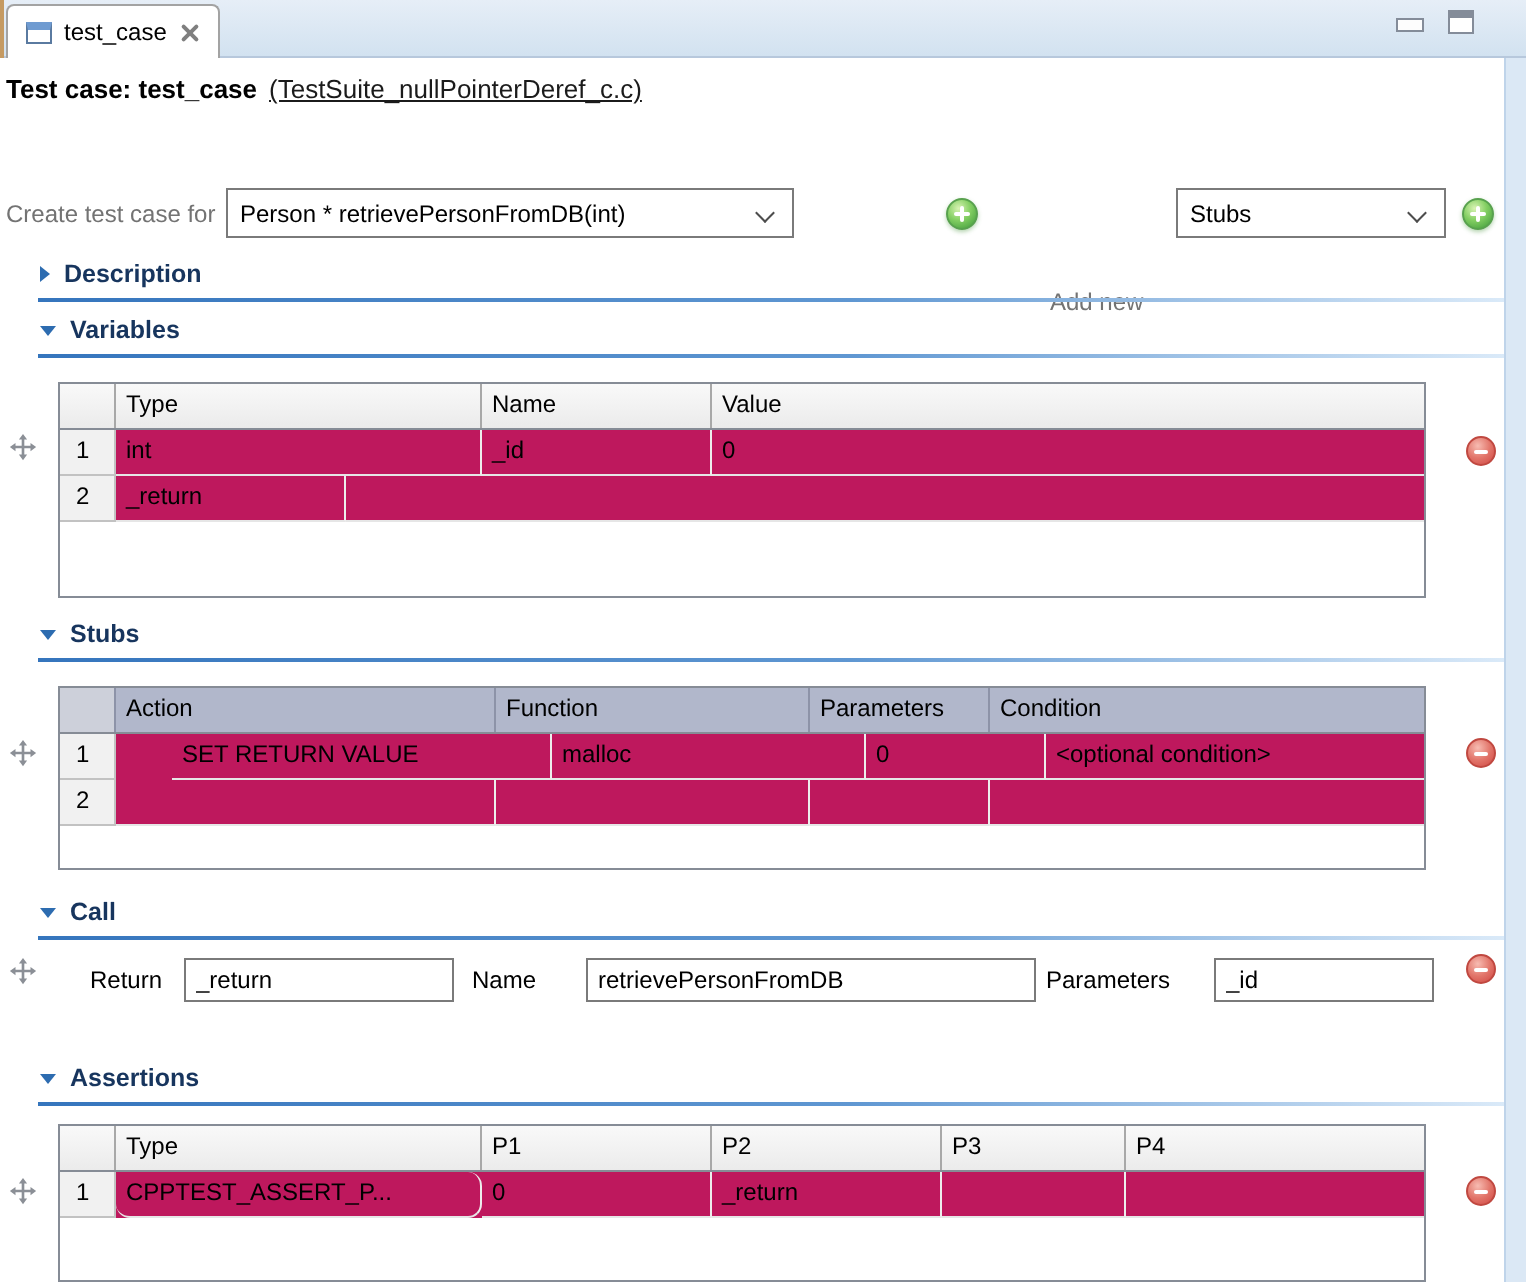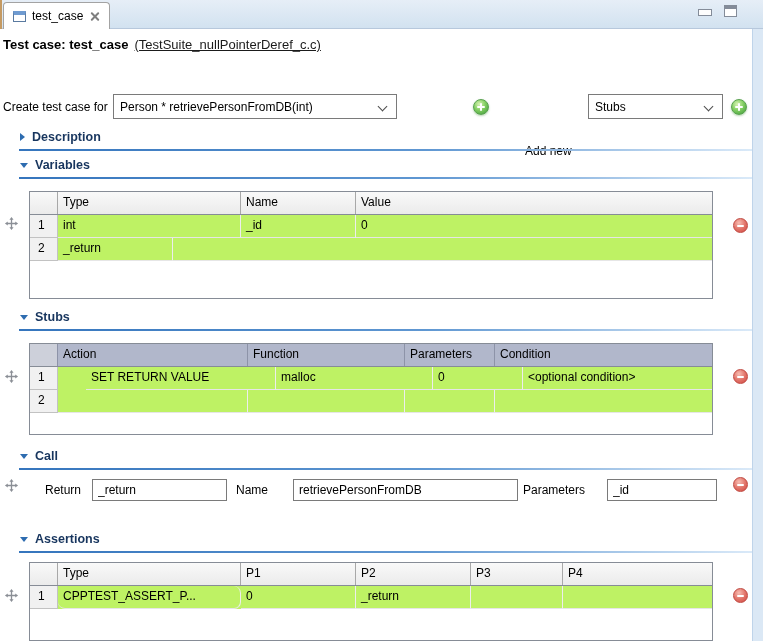--- a/index.html
+++ b/index.html
@@ -23,21 +23,21 @@
   .x-icon::before { transform:rotate(45deg); } .x-icon::after { transform:rotate(-45deg); }
   .ico-min { left:698px; top:9px; width:14px; height:7px; background:#fdfdfd; border:1px solid #848c99; }
   .ico-max { left:724px; top:5px; width:13px; height:12px; background:#fff; border:1px solid #848c99; border-top:4px solid #848c99; }
 
   
   .title { left:3px; top:37px; font-size:13px; white-space:nowrap; }
   .title b { font-weight:bold; }
   .file-link { margin-left:6px; text-decoration:underline; color:#1b1b1b; cursor:pointer; }
 
   
-  .tlabel { font-size:12px; color:#000000; white-space:nowrap; }
+  .tlabel { font-size:12px; color:#737373; white-space:nowrap; }
   .combo { height:25px; border:1px solid #7a7a7a; background:#fff; display:flex;
            align-items:center; padding-left:6px; cursor:default; }
   .combo .val { white-space:nowrap; overflow:hidden; }
   .chev { position:absolute; right:10px; top:8px; width:7px; height:7px;
           border-right:1.6px solid #4d4d4d; border-bottom:1.6px solid #4d4d4d;
           transform:rotate(45deg); }
   .plus { width:16px; height:16px; border-radius:50%;
           background:radial-gradient(circle at 38% 30%, #d9f3b4, #84cf63 45%, #47a13f 90%);
           border:1px solid #58a14e; box-shadow:0 1px 2px rgba(90,160,80,.45); cursor:pointer; }
   .plus::before { content:""; position:absolute; left:3px; top:6px; width:8px; height:2px; background:#fff; border-radius:1px; }
@@ -45,21 +45,21 @@
 
   
   .sec { left:20px; display:flex; align-items:center; gap:7px; cursor:pointer; }
   .sec-title { font-weight:bold; font-size:12.5px; color:#17355e; }
   .tri-e { width:0; height:0; border-top:5px solid #2d6cb0; border-left:4px solid transparent; border-right:4px solid transparent; }
   .tri-c { width:0; height:0; border-left:5px solid #2d6cb0; border-top:4px solid transparent; border-bottom:4px solid transparent; }
   .sec-line { left:19px; width:738px; height:2px;
               background:linear-gradient(to right,#3575bd 0%,#5f97d2 55%,#dcebf9 100%); }
 
   
-  .tbl { left:29px; width:684px; background:#bef264; border:1px solid #868c96; display:flex; flex-direction:column; }
+  .tbl { left:29px; width:684px; background:#be185d; border:1px solid #868c96; display:flex; flex-direction:column; }
   .row { display:flex; height:23px; flex:none; }
   .cell { padding:3px 5px 0; font-size:12px; white-space:nowrap; overflow:hidden;
           border-right:1px solid #ededed; border-bottom:1px solid #e6e6e6; }
   .num  { flex:0 0 28px; background:#f1f1f1; border-right:1px solid #c2c2c2;
           border-bottom:1px solid #c2c2c2; padding:3px 0 0 8px; }
   .hrow { border-bottom:1px solid #868c96; }
   .hrow .cell { background:linear-gradient(#f9f9f9,#ebebeb); border-right:1px solid #a8a8a8; border-bottom:none; }
   .hrow.lav .cell { background:#b1b7cb; border-right:1px solid #8d93a8; }
   .hrow.lav .hnum { background:#cdd0da; }
   .fill { flex:1; background:#fff; }

